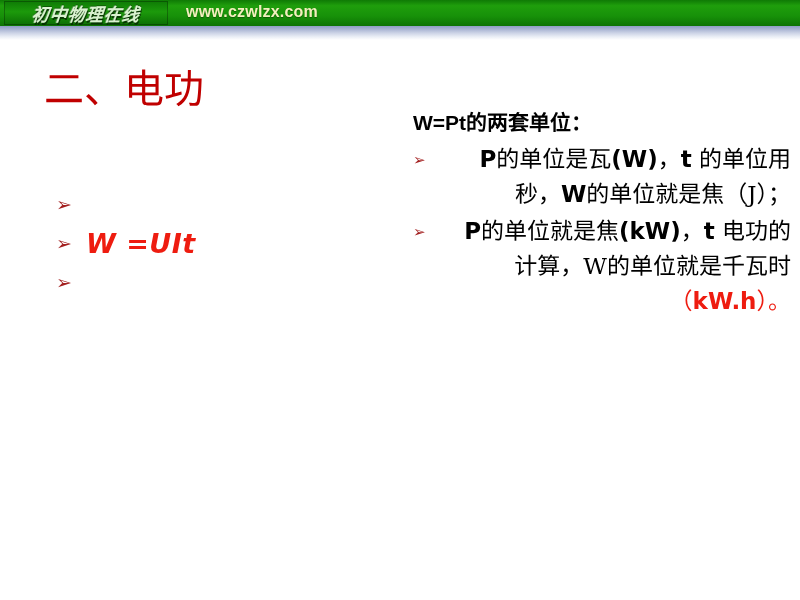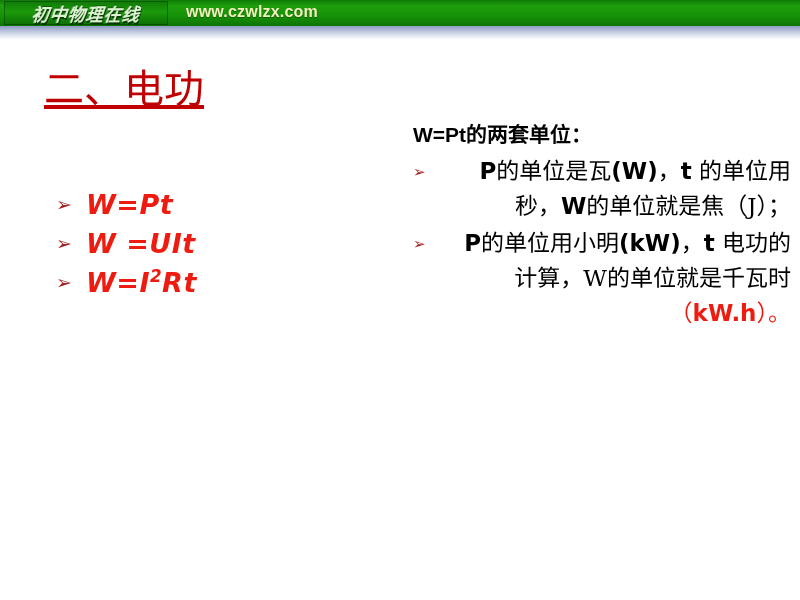--- a/index.html
+++ b/index.html
@@ -93,21 +93,20 @@
   
   #slide-title {
     position: absolute;
     left: 44px;
     top: 65px;
     font-family: "DejaVu Serif", "Liberation Serif", serif;
     font-size: 40px;
     line-height: 48px;
     color: #c00000;
     white-space: nowrap;
-    text-decoration: underline;
   }
 
   
   #left-col {
     position: absolute;
     left: 56px;
     top: 188px;
     width: 300px;
   }
   #left-heading {
@@ -152,21 +151,21 @@
     position: absolute;
     left: 413px;
     top: 108px;
     width: 378px;
   }
   #right-heading {
     font-size: 21px;
     line-height: 30px;
     font-weight: 700;
     color: #000000;
-    margin: 12px 0 4px 0;
+    margin: 0 0 4px 0;
     white-space: nowrap;
   }
   .right-item {
     display: flex;
     align-items: flex-start;
     margin-bottom: 2px;
   }
   .right-bullet {
     width: 34px;
     flex: 0 0 34px;
@@ -206,39 +205,37 @@
   <span id="banner-url">www.czwlzx.com</span>
 </div>
 <div id="banner-fade"></div>
 
 <div id="slide-title">二、电功</div>
 
 <div id="left-col">
 
   <div class="left-item">
     <span class="left-bullet">➢</span>
-    <span class="left-formula">W=Pt</span>
   </div>
 
   <div class="left-item">
     <span class="left-bullet">➢</span>
     <span class="left-formula">W =UIt</span>
   </div>
 
   <div class="left-item">
     <span class="left-bullet">➢</span>
-    <span class="left-formula"><span>W=I</span><sup>2</sup><span>Rt</span></span>
   </div>
 </div>
 
 <div id="right-col">
   <div id="right-heading">W=Pt的两套单位：</div>
 
   <div class="right-item">
     <span class="right-bullet">➢</span>
     <span class="right-text"><span class="b">P</span><span>的单位是瓦</span><span class="b">(W)</span><span>，</span><span class="b">t</span><span> 的单位用秒，</span><span class="b">W</span><span>的单位就是焦（J）；</span></span>
   </div>
 
   <div class="right-item">
     <span class="right-bullet">➢</span>
-    <span class="right-text"><span class="b">P</span><span>的单位用小明</span><span class="b">(kW)</span><span>，</span><span class="b">t</span><span> 电功的计算，W的单位就是千瓦时</span><span class="red">（</span><span class="redb">kW.h</span><span class="red">）。</span></span>
+    <span class="right-text"><span class="b">P</span><span>的单位就是焦</span><span class="b">(kW)</span><span>，</span><span class="b">t</span><span> 电功的计算，W的单位就是千瓦时</span><span class="red">（</span><span class="redb">kW.h</span><span class="red">）。</span></span>
   </div>
 </div>
 
 </body></html>

